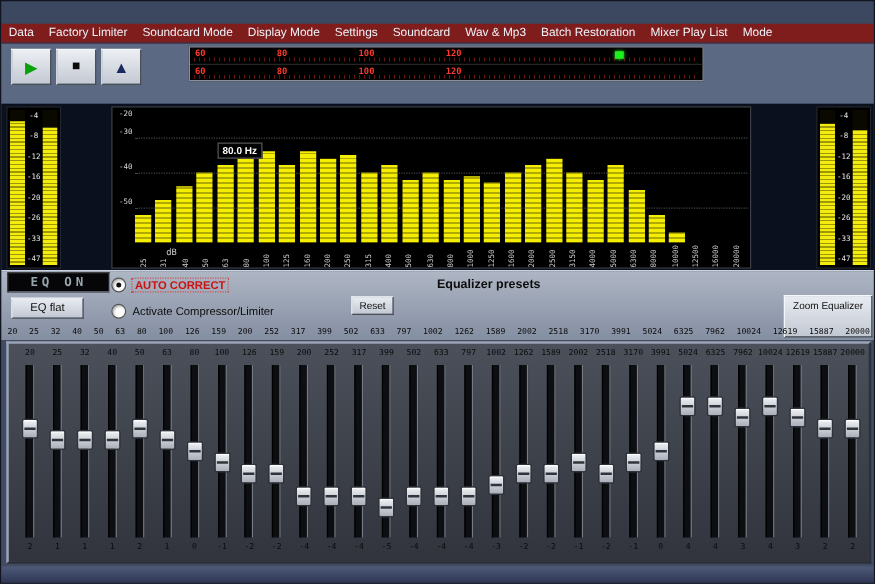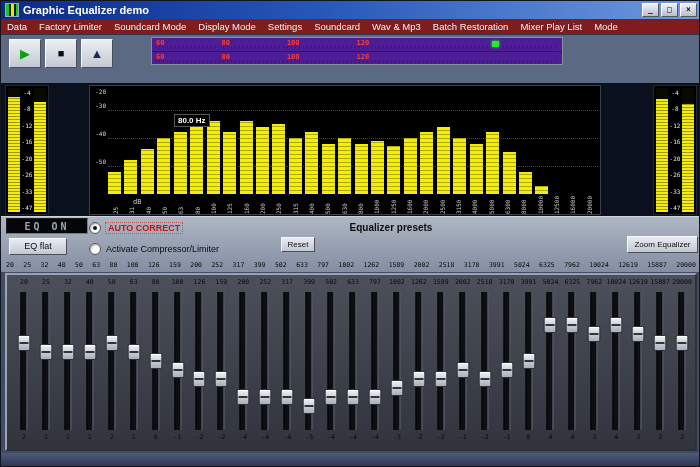--- a/index.html
+++ b/index.html
@@ -31,21 +31,21 @@
   #band-bottom{position:absolute;left:0;top:452px;width:700px;height:15px;
     background:linear-gradient(180deg,#4e5a78,#2a3250);}
   
   .tbtn{position:absolute;top:4px;width:30px;height:27px;background:linear-gradient(#eceff3,#c3c9d3);
     border:1px solid #4a4f58;border-top-color:#f7f9fb;border-left-color:#f7f9fb;
     display:flex;align-items:center;justify-content:center;font-size:13px;line-height:1;}
   #btn-play{left:8px;color:#0aa20a;}
   #btn-stop{left:44px;color:#0b0b0b;font-size:11px;}
   #btn-eject{left:80px;color:#1a2a5e;}
   
-  #top-meter{position:absolute;left:150px;top:2px;width:412px;height:28px;background:#4c1d95;
+  #top-meter{position:absolute;left:150px;top:2px;width:412px;height:28px;background:#000000;
     border:1px solid #8a8f99;box-sizing:border-box;}
   .meter-row{position:relative;height:13px;}
   #meter-row1{border-bottom:1px solid #262626;}
   .ticks{position:absolute;left:3px;right:3px;top:8px;height:3px;
     background:repeating-linear-gradient(90deg,#6b1212 0 1px,transparent 1px 4px);}
   .meter-labels{position:absolute;left:4px;top:1px;width:52%;display:flex;justify-content:space-between;}
   .meter-label{color:#ff3b30;font:bold 7px "DejaVu Sans Mono",monospace;}
   .meter-green{position:absolute;top:3px;width:7px;height:6px;background:#1df01d;box-shadow:0 0 3px #2f2;}
   .readout{position:absolute;top:34px;height:12px;color:#e9edf4;font:9px "DejaVu Sans Mono",monospace;text-align:center;margin-top:29px;}
   #readout-left{left:585px;width:52px;}
@@ -81,21 +81,21 @@
     color:#97a6ad;font-family:"DejaVu Sans Mono",monospace;text-align:center;box-sizing:border-box;}
   #eq-status{position:absolute;left:5px;top:1px;width:82px;height:16px;
     font-size:10px;font-weight:bold;letter-spacing:3px;line-height:15px;}
   #preset-lcd{position:absolute;left:319px;top:19px;width:118px;height:17px;
     color:#919e8b;font-size:11px;letter-spacing:5px;line-height:16px;}
   .btn3d{position:absolute;background:linear-gradient(#e8ecf2,#c2c8d2);
     border:1px solid #4a4f58;border-top-color:#f5f7fa;border-left-color:#f5f7fa;
     color:#101010;text-align:center;box-sizing:border-box;}
   #btn-eqflat{left:8px;top:21px;width:58px;height:17px;font-size:9px;line-height:15px;}
   #btn-reset{left:280px;top:20px;width:34px;height:15px;font-size:8px;line-height:13px;}
-  #btn-zoom{left:626px;top:19px;width:71px;height:17px;font-size:8px;line-height:15px;}
+  #btn-zoom{left:626px;top:19px;width:71px;height:34px;font-size:8px;line-height:15px;}
   .radio-row{position:absolute;left:88px;display:flex;align-items:center;gap:5px;}
   #radio-row1{top:5px;} #radio-row2{top:26px;}
   .radio{width:10px;height:10px;border-radius:50%;background:#fff;border:1px solid #555;
     box-shadow:inset 1px 1px 2px #aaa;position:relative;}
   .radio.on::after{content:"";position:absolute;left:3px;top:3px;width:4px;height:4px;
     border-radius:50%;background:#111;}
   #label-autocorrect{color:#cc1111;font-size:9px;font-weight:bold;outline:1px dotted #c55;padding:0 2px;}
   #label-compressor{color:#0a0a0a;font-size:9px;}
   #presets-title{position:absolute;left:300px;top:5px;width:180px;text-align:center;
     color:#0d0d0d;font-size:10px;font-weight:bold;}
@@ -118,29 +118,20 @@
   .eq-thumb{position:absolute;left:50%;transform:translateX(-50%);width:13px;height:16px;
     background:linear-gradient(#f0f2f5,#a9aeb8);border:1px solid #2e323a;border-radius:2px;
     box-shadow:inset 0 1px 0 #fff;display:flex;align-items:center;justify-content:center;box-sizing:border-box;}
   .eq-thumb-line{width:9px;height:2px;background:#30343c;}
 </style>
 </head>
 <body>
 
 <div id="app">
 
-  <div id="titlebar">
-    <span id="app-icon"></span>
-    <span id="title-text">Graphic Equalizer demo</span>
-    <span class="winbtns">
-      <span class="winbtn">_</span>
-      <span class="winbtn">□</span>
-      <span class="winbtn">×</span>
-    </span>
-  </div>
 
   <div id="menubar">
       <div class="menu-item">Data</div>
       <div class="menu-item">Factory Limiter</div>
       <div class="menu-item">Soundcard Mode</div>
       <div class="menu-item">Display Mode</div>
       <div class="menu-item">Settings</div>
       <div class="menu-item">Soundcard</div>
       <div class="menu-item">Wav &amp; Mp3</div>
       <div class="menu-item">Batch Restoration</div>

